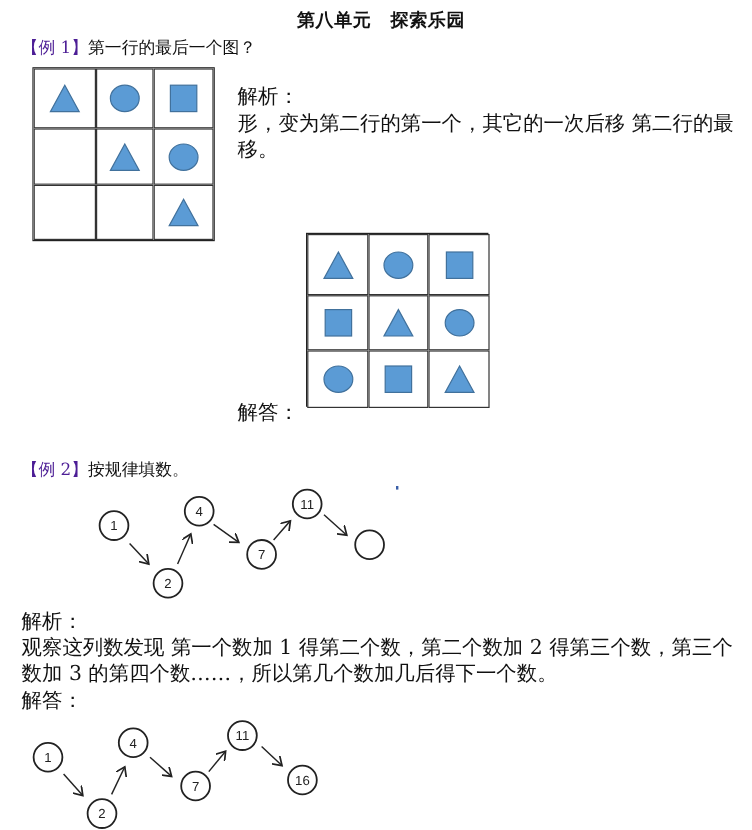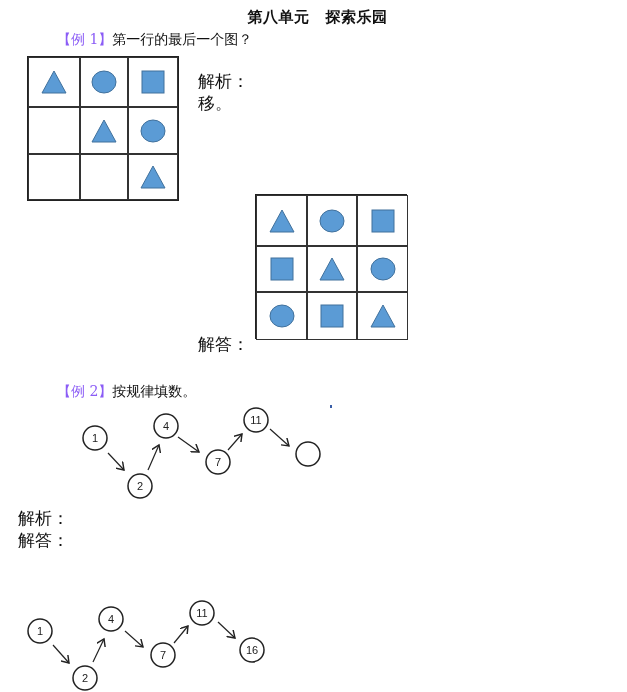--- a/index.html
+++ b/index.html
@@ -8,21 +8,21 @@
     font-family: "DejaVu Serif", "Liberation Serif", serif;
     color: #111;
   }
   .abs { position: absolute; }
   .title {
     left: 4px; width: 627px; top: 8px; text-align: center;
     font-size: 15px; font-weight: bold; letter-spacing: 0.5px;
   }
   .title .gap { display: inline-block; width: 16px; }
   .ex-head { font-size: 14px; white-space: nowrap; }
-  .ex-tag { color: #8b5cf6; margin-left: 39px; }
+  .ex-tag { color: #4c1d95; }
   .text { font-size: 17px; line-height: 22px; white-space: nowrap; }
   .grid {
     display: grid; border: 1px solid #222; box-sizing: border-box;
   }
   .cell {
     border: 1px solid #333; box-sizing: border-box;
     display: flex; align-items: center; justify-content: center;
     background: #fff;
   }
   .shape-fill { fill: #5b9bd5; stroke: #41719c; stroke-width: 1; }
@@ -70,20 +70,21 @@
     <div class="cell"></div>
     <div class="cell">
       <svg width="30" height="30">
         <polygon points="15,4 27,26 3,26" class="shape-fill"></polygon>
       </svg>
     </div>
   </div>
 
 <div class="abs text" style="left:198px; top:70px;">
   <div>解析：</div>
+  <div>形，变为第二行的第一个，其它的一次后移 第二行的最</div>
   <div>移。</div>
 </div>
 
 <div class="abs grid" id="answer-grid" style="left:255px; top:194px; width:152px; height:145px; grid-template-columns:51px 50px 51px; grid-template-rows:51px 46px 48px;">
     <div class="cell">
       <svg width="30" height="30">
         <polygon points="15,4 27,26 3,26" class="shape-fill"></polygon>
       </svg>
     </div>
     <div class="cell">
@@ -167,20 +168,22 @@
   <line x1="108" y1="58" x2="124" y2="75" stroke="#222" stroke-width="1.2" marker-end="url(#ah)"></line>
   <line x1="148" y1="75" x2="159" y2="50" stroke="#222" stroke-width="1.2" marker-end="url(#ah)"></line>
   <line x1="178" y1="42" x2="199" y2="57" stroke="#222" stroke-width="1.2" marker-end="url(#ah)"></line>
   <line x1="228" y1="55" x2="242" y2="39" stroke="#222" stroke-width="1.2" marker-end="url(#ah)"></line>
   <line x1="270" y1="34" x2="289" y2="51" stroke="#222" stroke-width="1.2" marker-end="url(#ah)"></line>
   <rect x="330" y="10" width="2" height="3" fill="#3a5fa8"></rect>
 </svg>
 
 <div class="abs text" style="left:18px; top:507px;">
   <div>解析：</div>
+  <div>观察这列数发现 第一个数加 1 得第二个数，第二个数加 2 得第三个数，第三个</div>
+  <div>数加 3 的第四个数……，所以第几个数加几后得下一个数。</div>
   <div>解答：</div>
 </div>
 
 <svg class="abs seq-svg" style="left:0; top:595px;" width="300" height="97">
   <defs>
     <marker id="ah2" markerWidth="8" markerHeight="8" refX="6" refY="4" orient="auto">
       <path d="M0,0 L6,4 L0,8" fill="none" stroke="#222" stroke-width="1.2"></path>
     </marker>
   </defs>
   <g>

